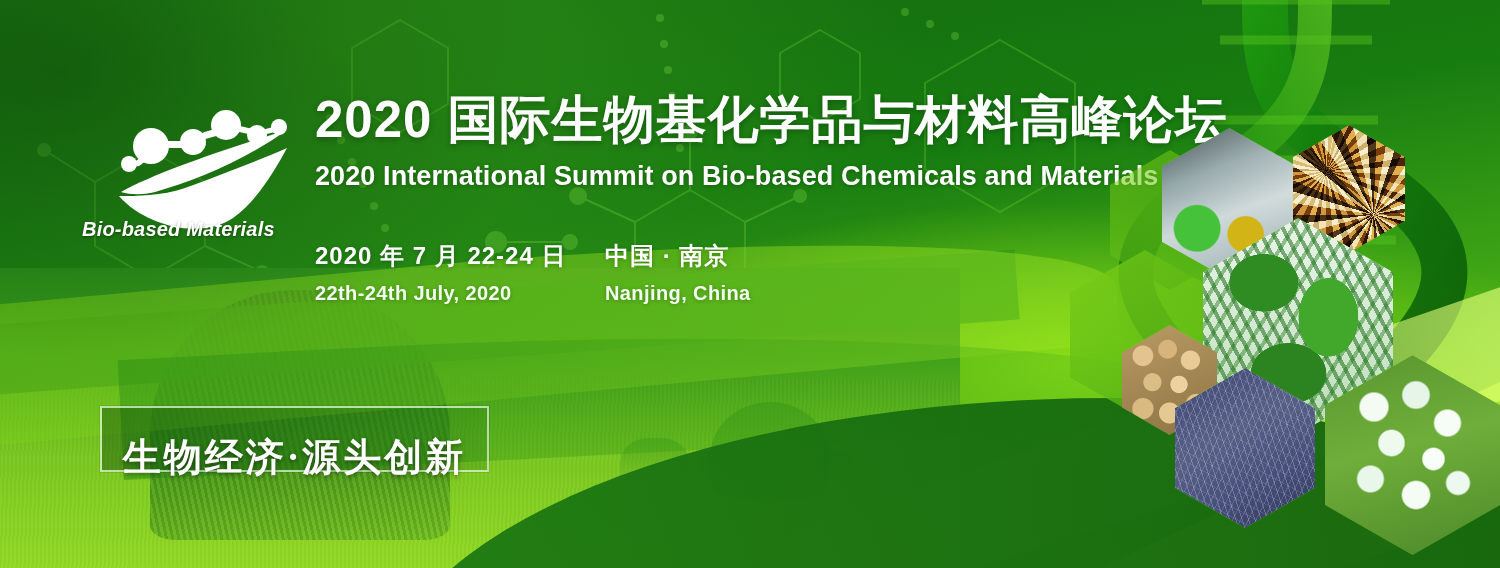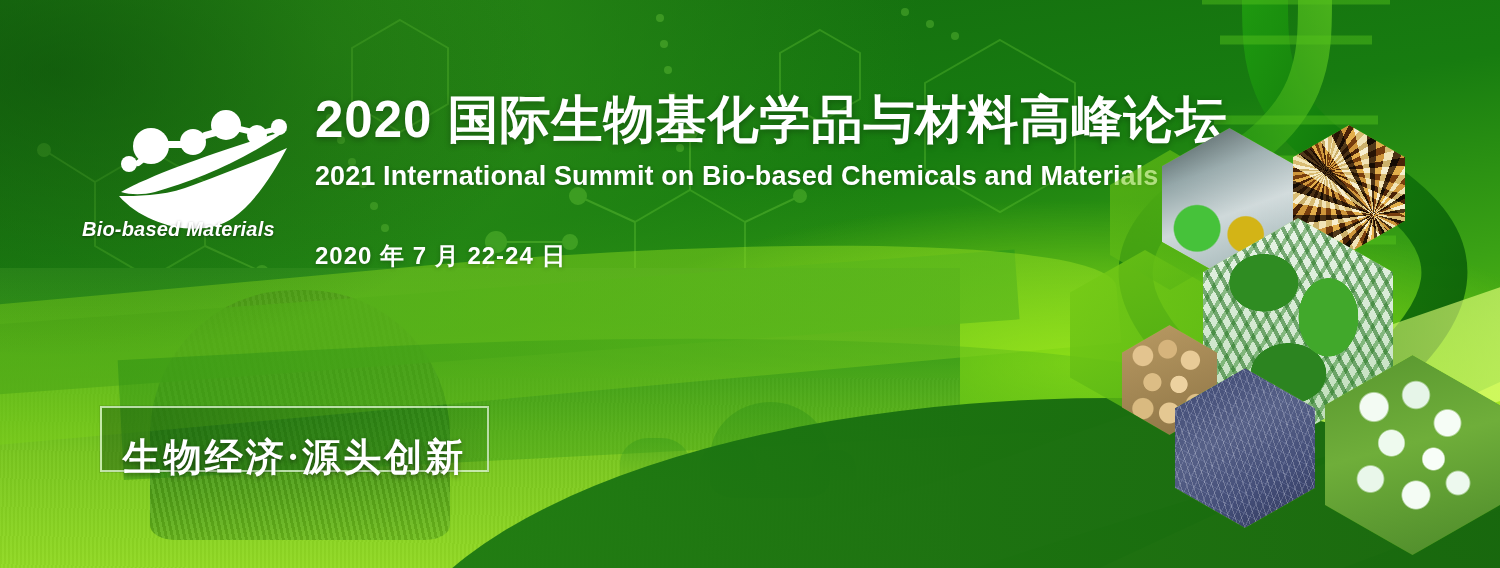--- a/index.html
+++ b/index.html
@@ -332,26 +332,31 @@
       <rect x="97" y="30" width="20" height="7" rx="3" transform="rotate(-16 107 33)"></rect>
       <rect x="130" y="27" width="18" height="6" rx="3" transform="rotate(14 139 30)"></rect>
       <rect x="159" y="28" width="12" height="5" rx="2" transform="rotate(-14 165 30)"></rect>
       <rect x="29" y="57" width="16" height="6" rx="3" transform="rotate(-38 37 60)"></rect>
     </g>
   </svg>
   <div class="logo-label">Bio-based Materials</div>
 
   <div id="headline">
     <div class="title-cn">2020 国际生物基化学品与材料高峰论坛</div>
-    <div class="title-en">2021 International Summit on Bio-based Chemicals and Materials</div>
+    <div class="title-en">2020 International Summit on Bio-based Chemicals and Materials</div>
   </div>
 
   <div class="meta">
     <div class="meta-row">
       <div class="col-a meta-date-cn">2020 年 7 月 22-24 日</div>
+      <div class="meta-loc-cn">中国 · 南京</div>
+    </div>
+    <div class="meta-row">
+      <div class="col-a meta-date-en">22th-24th July, 2020</div>
+      <div class="meta-loc-en">Nanjing, China</div>
     </div>
   </div>
 
   <div id="slogan-box">
     <div class="slogan-text">生物经济·源头创新</div>
   </div>
 
   <div id="hexes">
 
     <div class="hex-deco" style="left:-70px;top:250px;width:150px;height:170px;opacity:.8;"></div>

